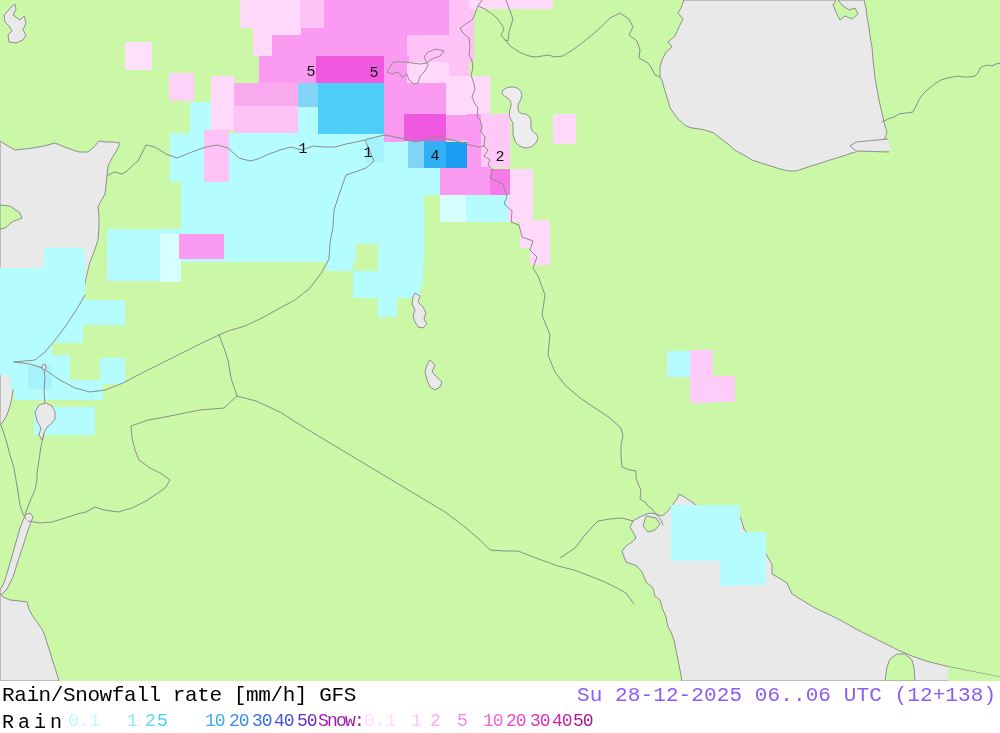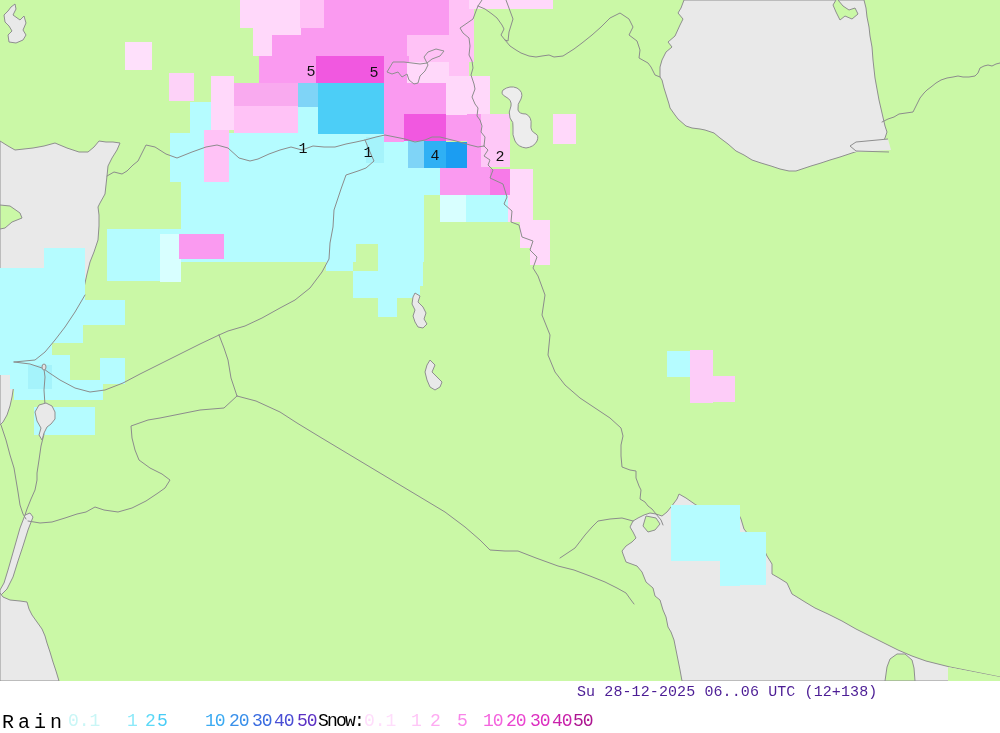--- a/index.html
+++ b/index.html
@@ -179,33 +179,34 @@
   <g font-family="Liberation Mono, monospace" font-size="15" fill="#101010" text-anchor="middle">
     <text x="311" y="76">5</text>
     <text x="374" y="77">5</text>
     <text x="303" y="153">1</text>
     <text x="368" y="157">1</text>
     <text x="435" y="160">4</text>
     <text x="500" y="161">2</text>
   </g>
 </svg>
 
-<div class="t" style="left:577px;top:684px;font-size:15px;letter-spacing:0.1px;color:#4c1d95;">Su 28-12-2025 06..06 UTC (12+138)</div>
+<div class="t" style="left:2px;top:684px;font-size:21px;letter-spacing:-0.4px;color:#000;">Rain/Snowfall rate [mm/h] GFS</div>
+<div class="t" style="left:577px;top:684px;font-size:21px;letter-spacing:0.1px;color:#8b5cf6;">Su 28-12-2025 06..06 UTC (12+138)</div>
 
 <div class="t" style="left:2px;top:711px;font-size:20px;color:#000000;letter-spacing:4px;">Rain</div>
 <div class="t" style="left:68px;top:711px;font-size:18px;color:#c9f6f6;">0.1</div>
 <div class="t" style="left:127px;top:711px;font-size:18px;color:#8ce9f9;">1</div>
 <div class="t" style="left:145px;top:711px;font-size:18px;color:#5cd9f7;">2</div>
 <div class="t" style="left:157px;top:711px;font-size:18px;color:#49ccf6;">5</div>
 <div class="t" style="left:205px;top:711px;font-size:18px;color:#3cabf2;letter-spacing:-1px;">10</div>
 <div class="t" style="left:229px;top:711px;font-size:18px;color:#3a90ea;letter-spacing:-1px;">20</div>
 <div class="t" style="left:252px;top:711px;font-size:18px;color:#3a6ce0;letter-spacing:-1px;">30</div>
 <div class="t" style="left:274px;top:711px;font-size:18px;color:#4a4ed4;letter-spacing:-1px;">40</div>
 <div class="t" style="left:297px;top:711px;font-size:18px;color:#5c31c4;letter-spacing:-1px;">50</div>
-<div class="t" style="left:318px;top:711px;font-size:18px;color:#000000;letter-spacing:-1.8px;text-align:right;">Snow:</div>
+<div class="t" style="left:318px;top:711px;font-size:18px;color:#a21caf;letter-spacing:-1.8px;text-align:right;">Snow:</div>
 <div class="t" style="left:364px;top:711px;font-size:18px;color:#ffddfb;">0.1</div>
 <div class="t" style="left:411px;top:711px;font-size:18px;color:#ffc6f7;">1</div>
 <div class="t" style="left:430px;top:711px;font-size:18px;color:#feaaf2;">2</div>
 <div class="t" style="left:457px;top:711px;font-size:18px;color:#f985e9;">5</div>
 <div class="t" style="left:483px;top:711px;font-size:18px;color:#f465de;letter-spacing:-1px;">10</div>
 <div class="t" style="left:506px;top:711px;font-size:18px;color:#ea46d0;letter-spacing:-1px;">20</div>
 <div class="t" style="left:530px;top:711px;font-size:18px;color:#dc2fc0;letter-spacing:-1px;">30</div>
 <div class="t" style="left:552px;top:711px;font-size:18px;color:#c922ab;letter-spacing:-1px;">40</div>
 <div class="t" style="left:573px;top:711px;font-size:18px;color:#ad1691;letter-spacing:-1px;">50</div>
 </div>

